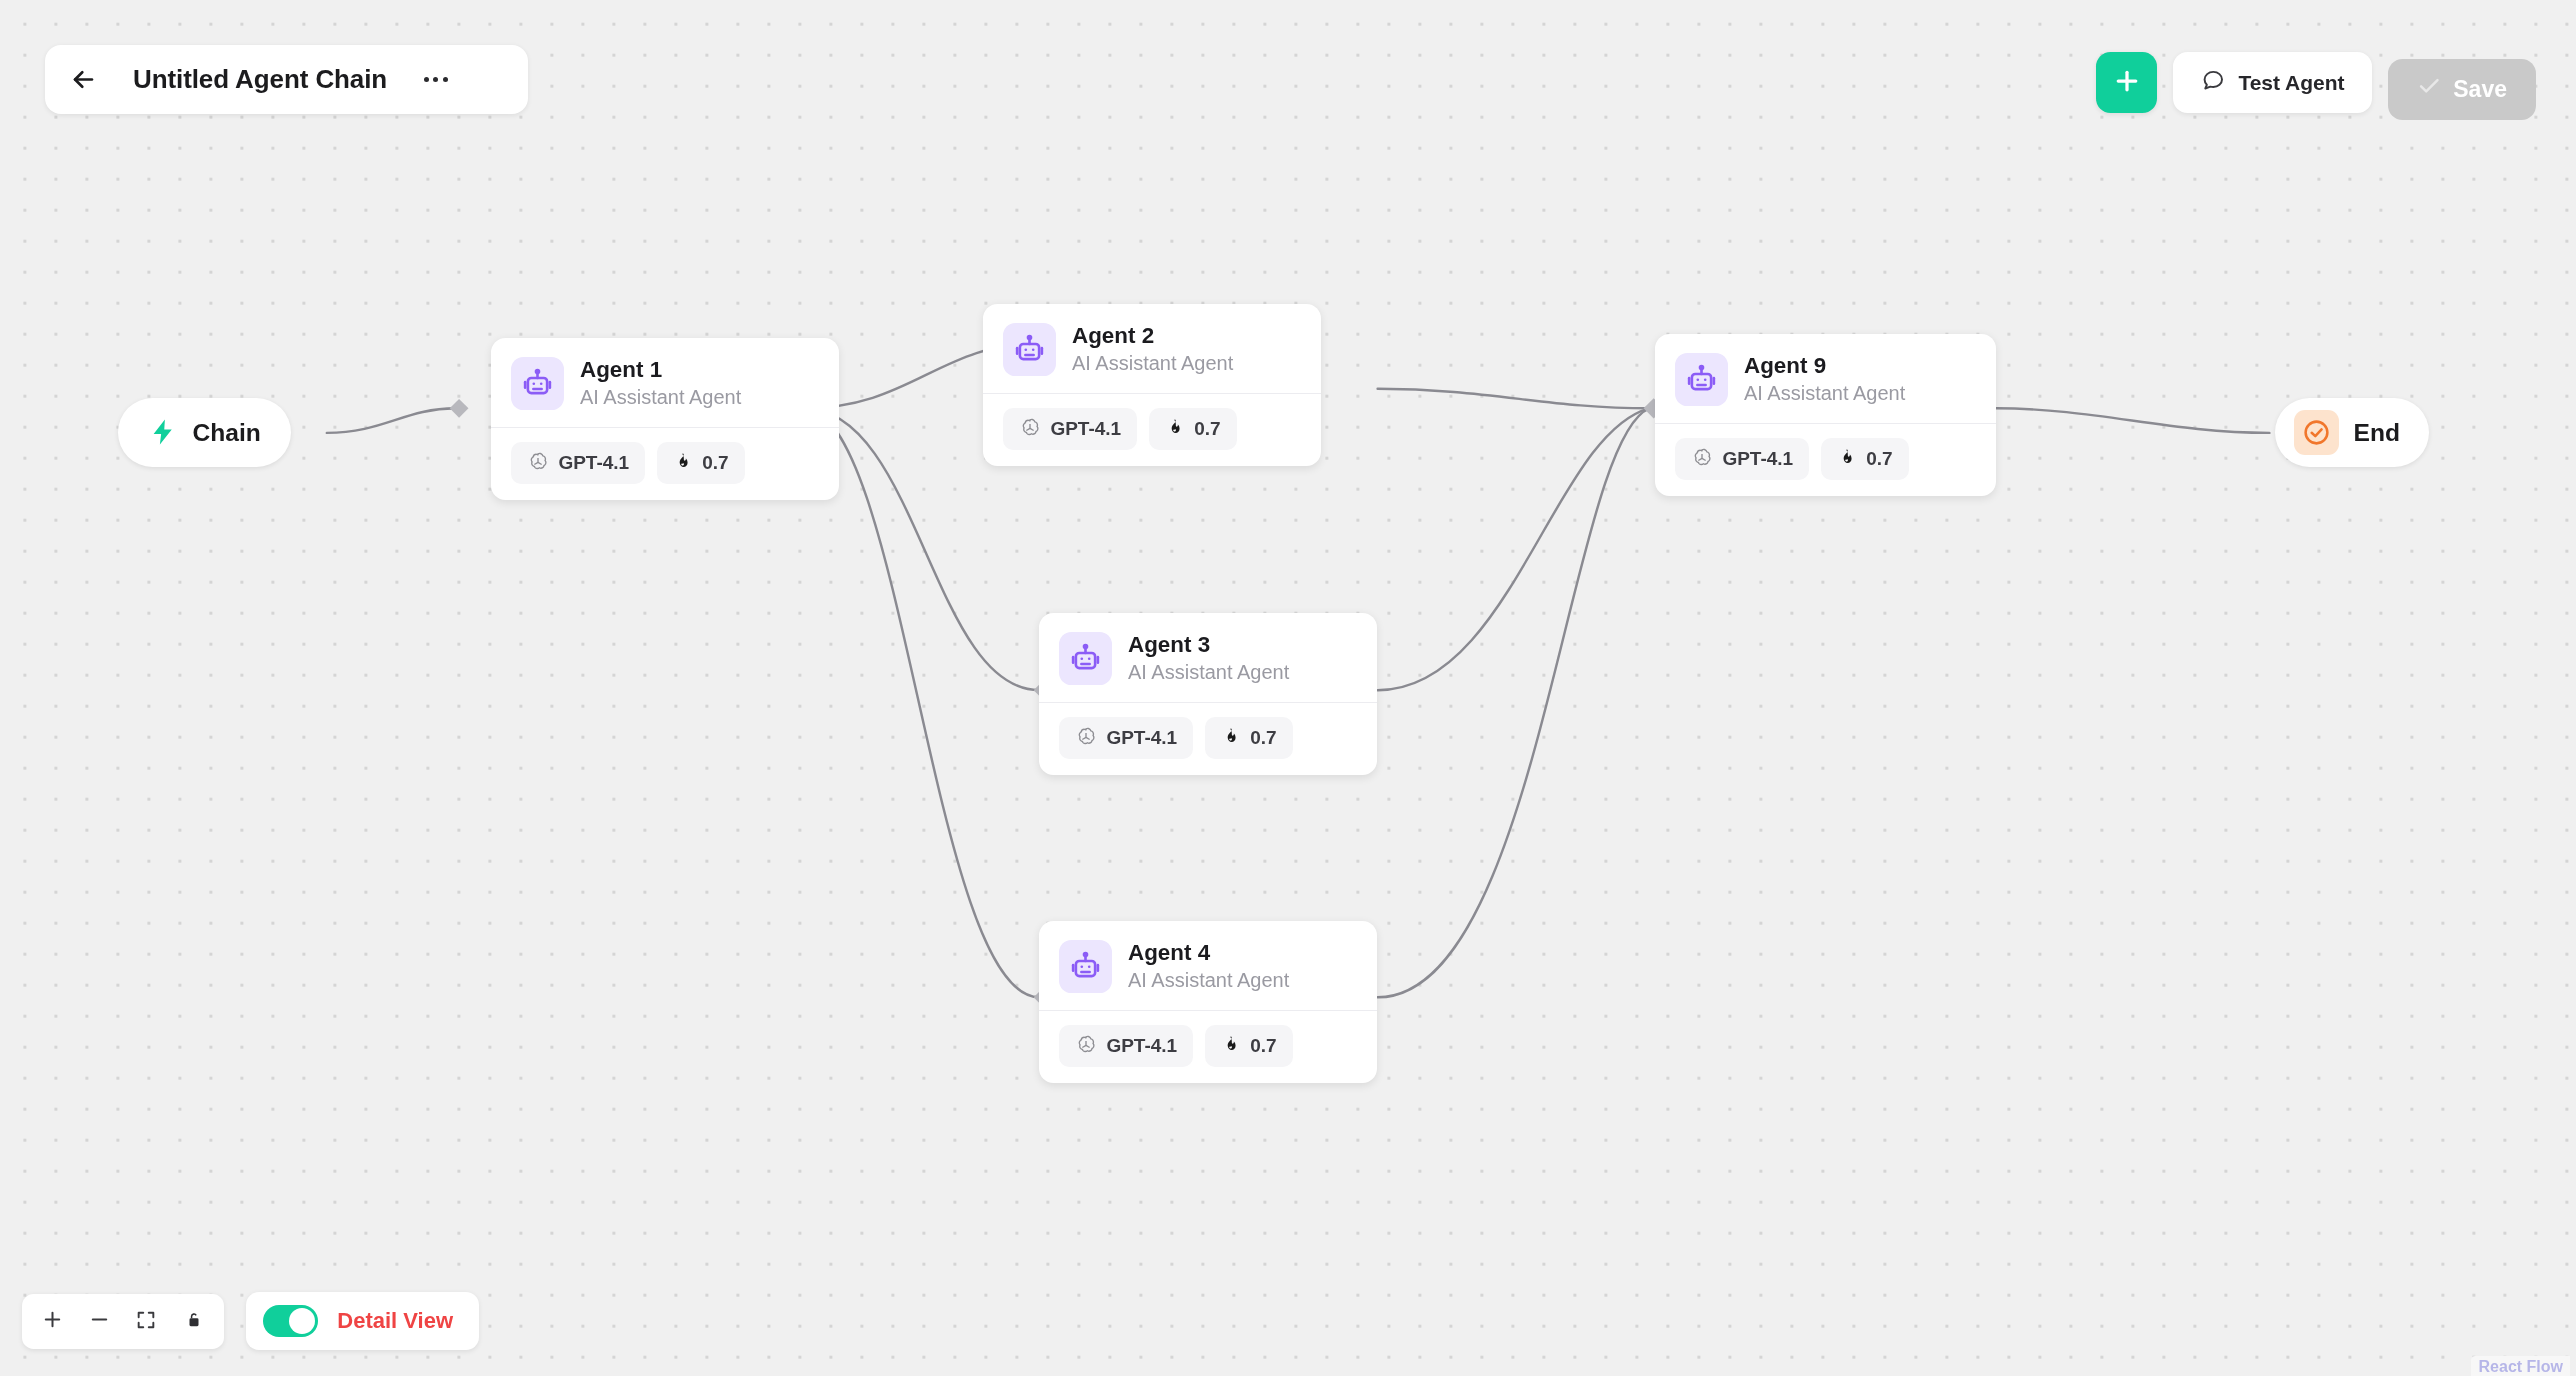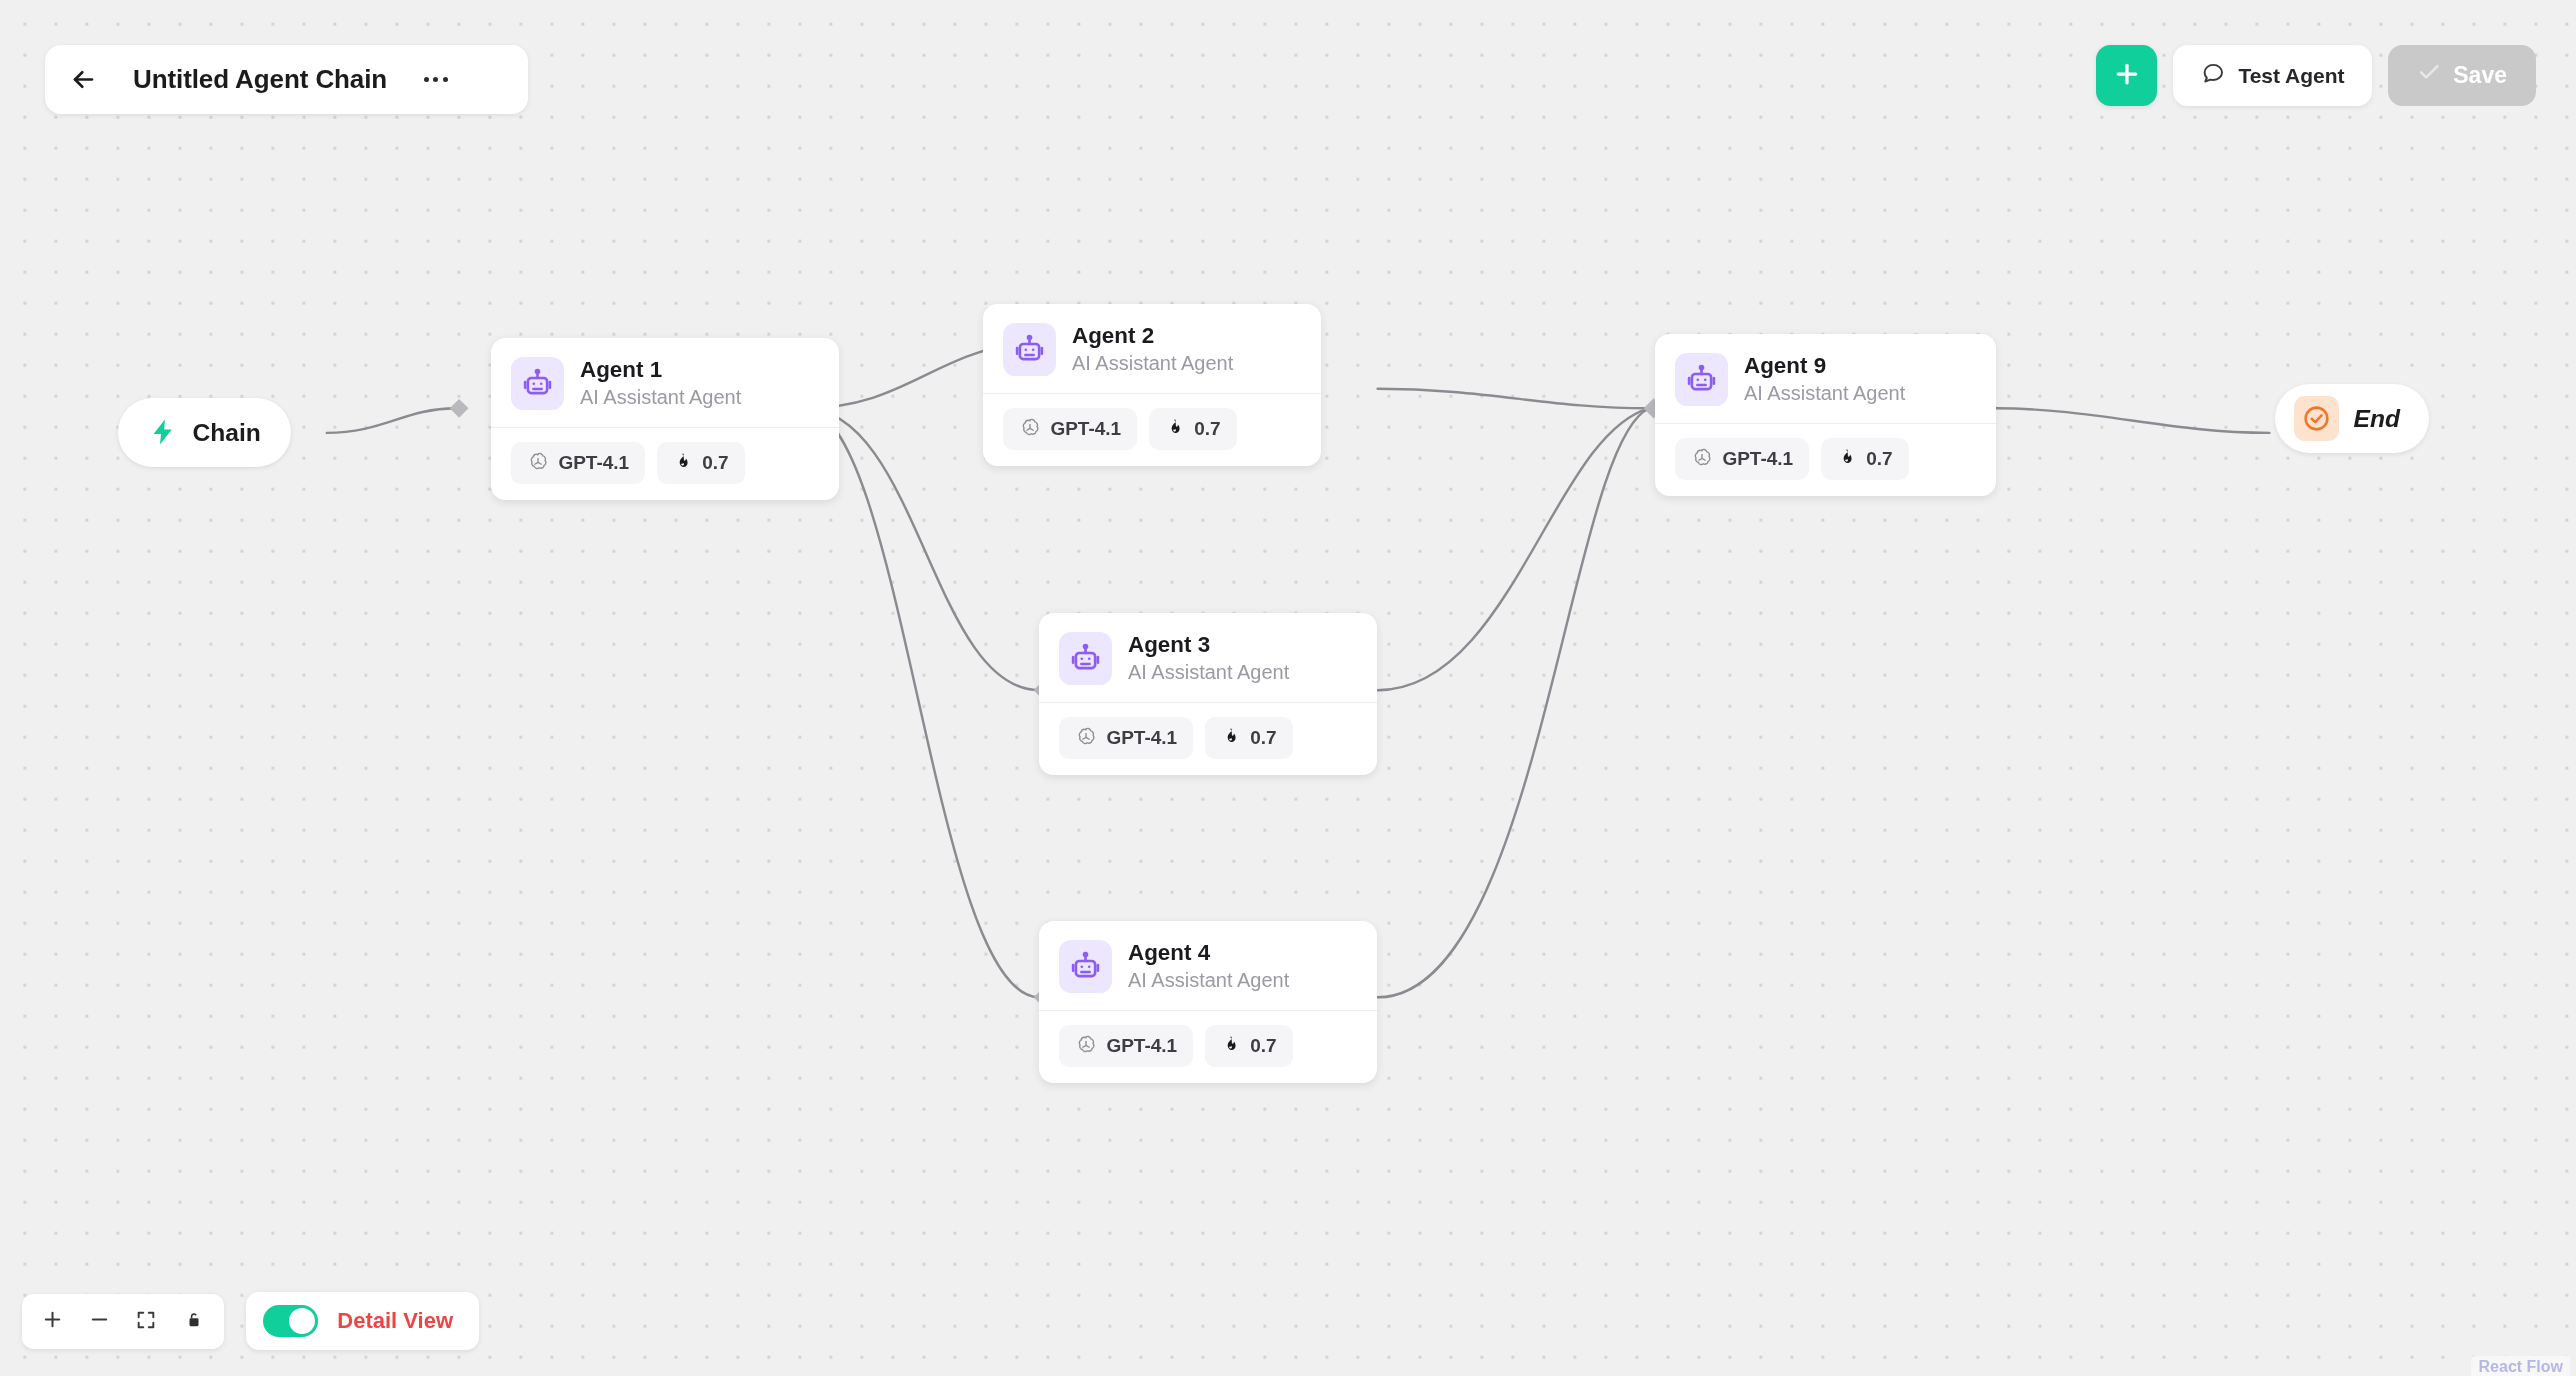--- a/index.html
+++ b/index.html
@@ -61,35 +61,36 @@
     height: 61px; border-radius: 14.5px; background: #ffffff; border: none;
     cursor: pointer; display: flex; align-items: center; gap: 13px;
     padding: 0 27.5px;
     box-shadow: 0 1.4px 5px rgba(0,0,0,0.07);
   }
   #test-agent-btn span { font-size: 21px; font-weight: 700; color: #27272b; white-space: nowrap; }
   #save-btn {
     height: 61px; border-radius: 14.5px; background: #c9c9c9; border: none;
     cursor: not-allowed; display: flex; align-items: center; gap: 11.6px;
     padding: 0 29px;
+    margin-top: 14px;
   }
   #save-btn span { font-size: 23px; font-weight: 700; color: #ffffff; white-space: nowrap; }
 
   
   .pill-node {
     position: absolute;
     background: #ffffff; border-radius: 722px;
     box-shadow: 0 1.4px 5.8px rgba(0,0,0,0.09);
     display: flex; align-items: center; gap: 14.5px;
     padding: 0 30px; height: 69px;
     cursor: pointer;
   }
   .pill-node .pill-label { font-size: 24.6px; font-weight: 700; color: #1c1c1e; }
   #start-node { left: 118px; top: 398px; }
-  #end-node   { left: 2275px; top: 384px; padding: 0 29px 0 19px; font-style: italic; }
+  #end-node   { left: 2275px; top: 398px; padding: 0 29px 0 19px; }
   #end-icon-box {
     width: 45px; height: 45px; border-radius: 11px;
     background: #fde3cd; display: flex; align-items: center; justify-content: center;
   }
 
   
   .agent-node {
     position: absolute;
     background: #ffffff;
     border-radius: 14.5px;

